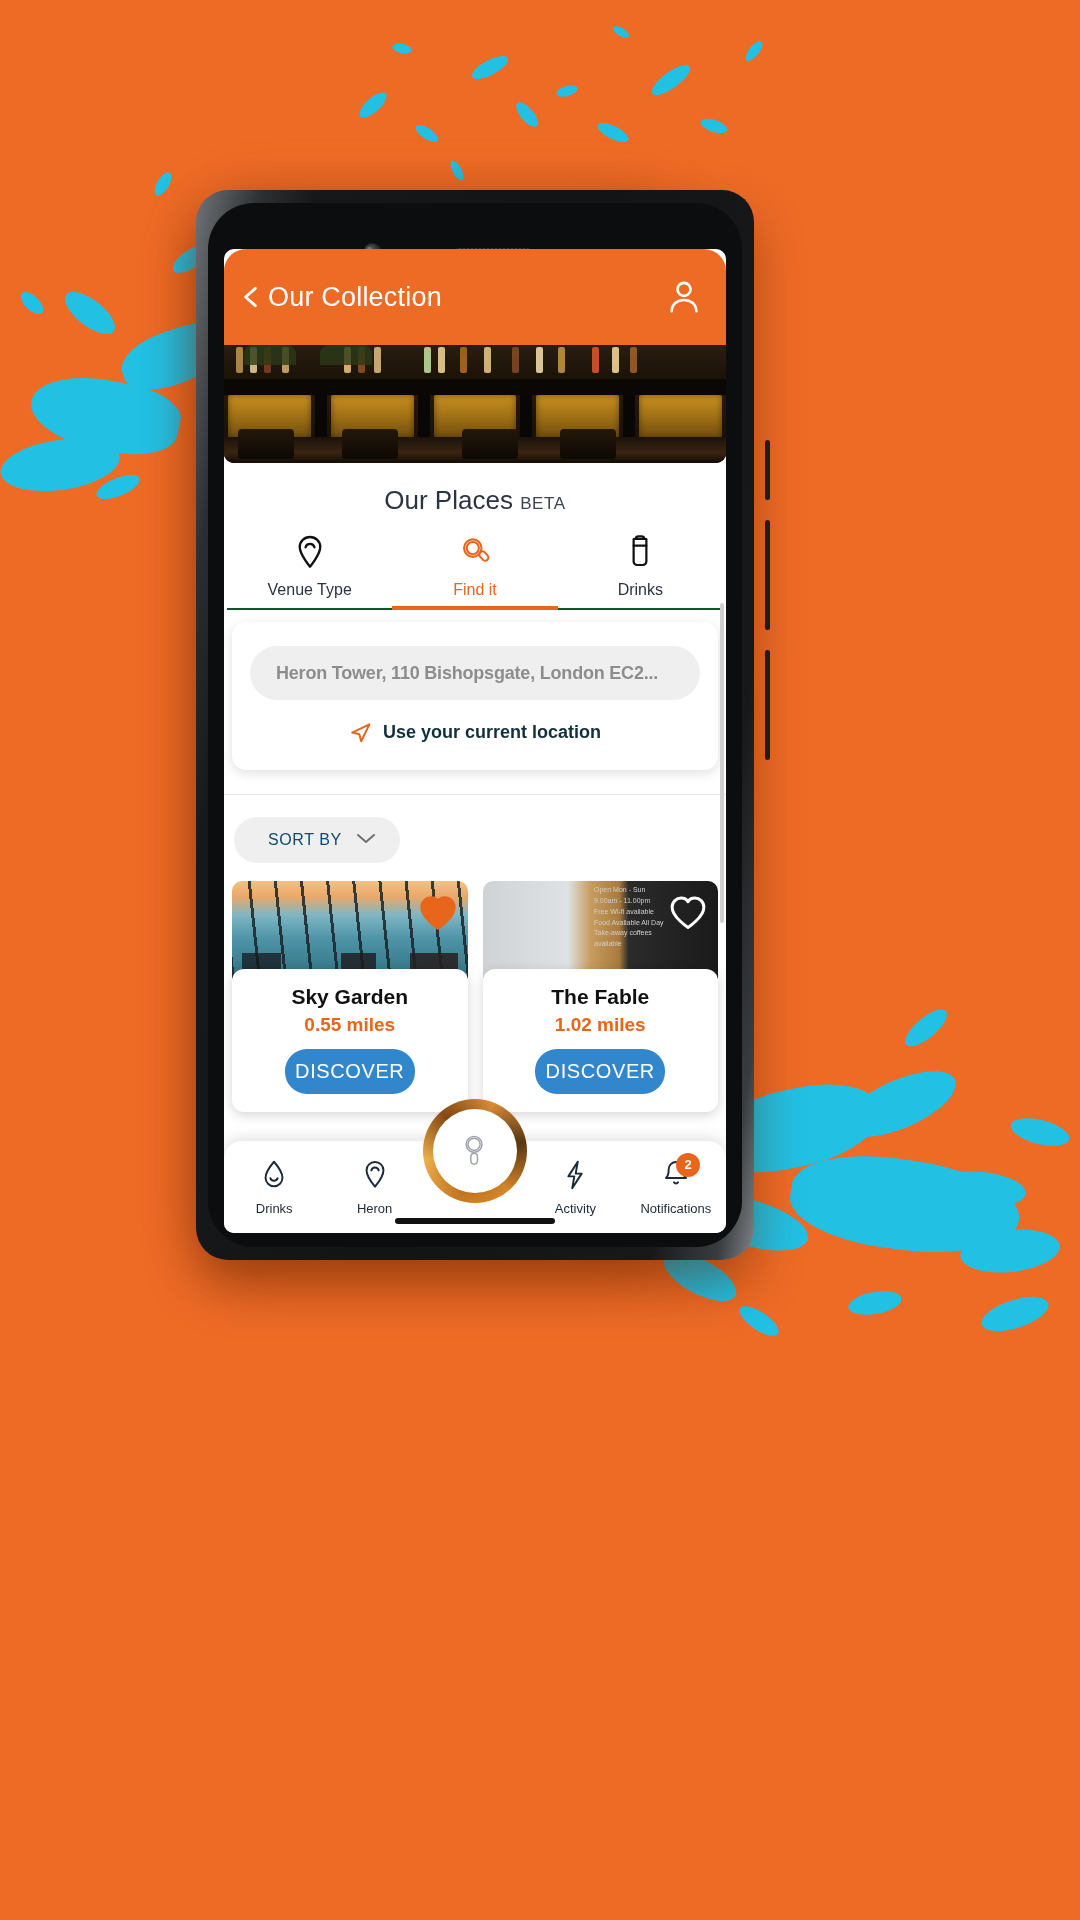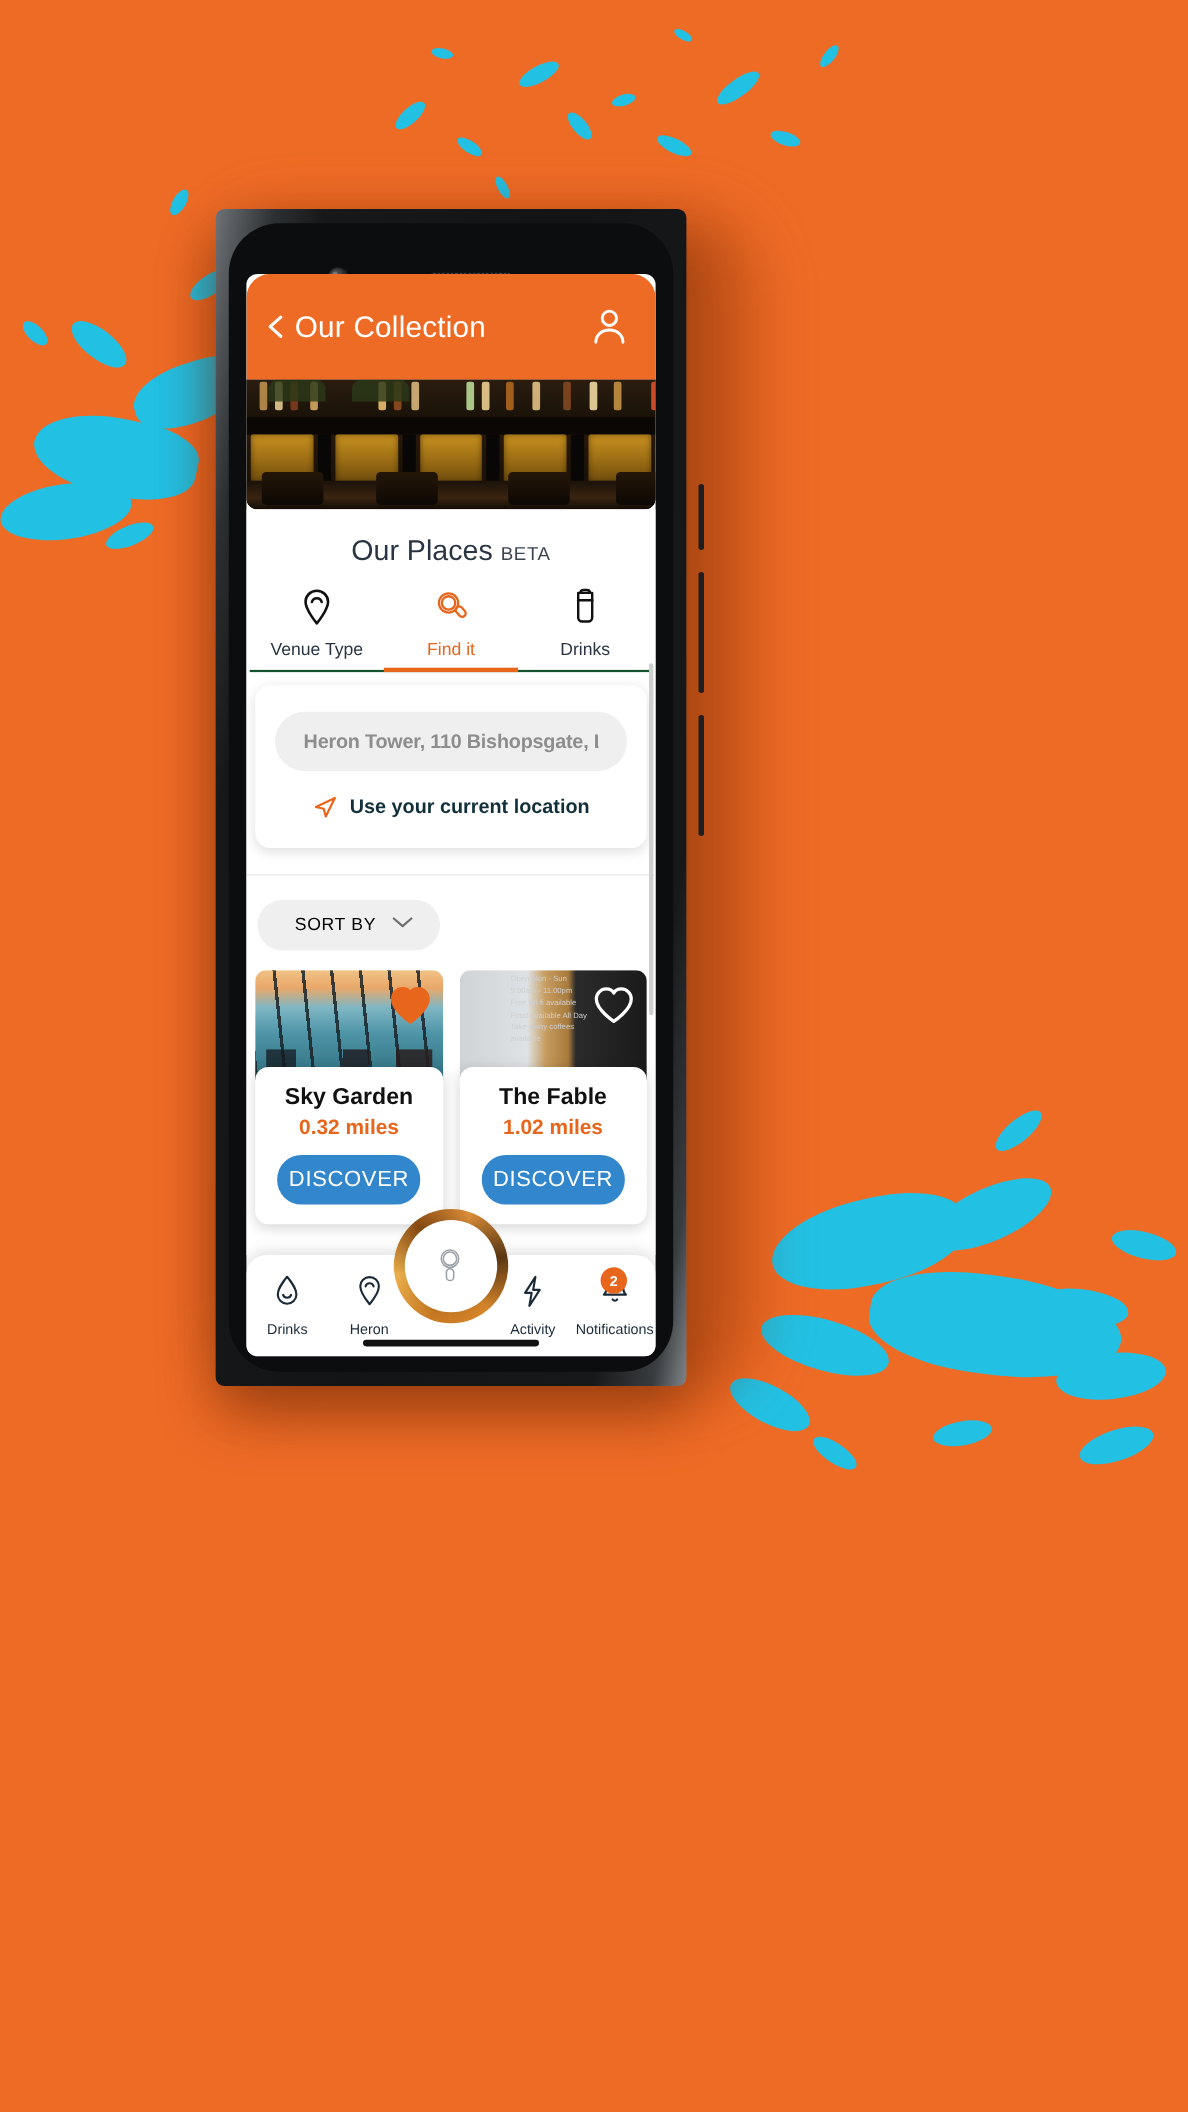--- a/index.html
+++ b/index.html
@@ -13,22 +13,22 @@
   
   .splat-layer { position:absolute; inset:0; overflow:hidden; pointer-events:none; }
   .sp { position:absolute; background:#22C1E4; border-radius:50%; }
 
   
   .phone-shadow{
     position:absolute; left:196px; top:196px; width:490px; height:1070px;
     border-radius:60px; background:rgba(120,40,0,.35); filter:blur(26px);
   }
   .phone{
-    position:absolute; left:196px; top:190px; width:428px; height:1070px;
-    border-radius:8px;
+    position:absolute; left:196px; top:190px; width:558px; height:1070px;
+    border-radius:32px;
     background:linear-gradient(100deg,#6f7377 0%,#2c2f31 9%,#17181a 16%,#131416 50%,#17181a 86%,#3a3d40 95%,#808488 100%);
     padding:13px 12px 13px 12px;
     box-shadow:0 26px 50px rgba(90,30,0,.45);
   }
   .phone-inner{
     width:100%; height:100%; border-radius:46px; background:#0c0d0e;
     position:relative; overflow:hidden;
     padding:46px 0 0 0;
   }
   .cam{
@@ -132,21 +132,21 @@
   .map-pill{
     display:flex;align-items:center;gap:9px;
     background:#fff;border-radius:26px;padding:13px 30px;
     box-shadow:0 3px 10px rgba(0,0,0,.18);
     font-size:17px;font-weight:bold;color:#111;letter-spacing:.4px;
   }
   .map-pill svg{width:17px;height:20px;}
   .sort-pill{
     display:flex;align-items:center;gap:14px;
     background:#EFEFEF;border-radius:26px;padding:14px 24px 14px 34px;
-    font-size:16px;color:#000000;letter-spacing:.6px;
+    font-size:16px;color:#0c4a6e;letter-spacing:.6px;
   }
   .sort-pill svg{width:20px;height:13px;}
 
   
   .cards{display:flex;gap:15px;padding:0 8px;}
   .vcard{flex:1;position:relative;}
   .vcard-img{height:100px;border-radius:10px 10px 0 0;overflow:hidden;position:relative;}
   .img-sky{position:absolute;inset:0;
     background:linear-gradient(180deg,#f0c285 0%,#e9a869 16%,#7fb6c4 34%,#4d94a6 58%,#2f6f80 100%);}
   .img-sky .bars{position:absolute;inset:0;
@@ -393,21 +393,21 @@
                   <div class="people"></div>
                 </div>
               <span class="heart-btn">
                 <svg viewBox="0 0 28 26" fill="#E8651C" stroke="#E8651C" stroke-width="2" stroke-linejoin="round">
                   <path d="M14 24S2.6 16.6 2.6 9.3C2.6 5.5 5.6 2.6 9.2 2.6c2.2 0 4 1.1 4.8 2.7.8-1.6 2.6-2.7 4.8-2.7 3.6 0 6.6 2.9 6.6 6.7C25.4 16.6 14 24 14 24z"></path>
                 </svg>
               </span>
             </div>
             <div class="vcard-info">
               <div class="vname">Sky Garden</div>
-              <div class="vdist">0.32 miles</div>
+              <div class="vdist">0.55 miles</div>
               <button class="discover">DISCOVER</button>
             </div>
           </div>
 
           <div class="vcard">
             <div class="vcard-img">
               <div class="img-fable">
                 <div class="signtext">Open Mon - Sun<br>9.00am - 11.00pm<br>Free Wi-fi available<br>Food Available All Day<br>Take-away coffees<br>available</div>
               </div>
               <span class="heart-btn">

